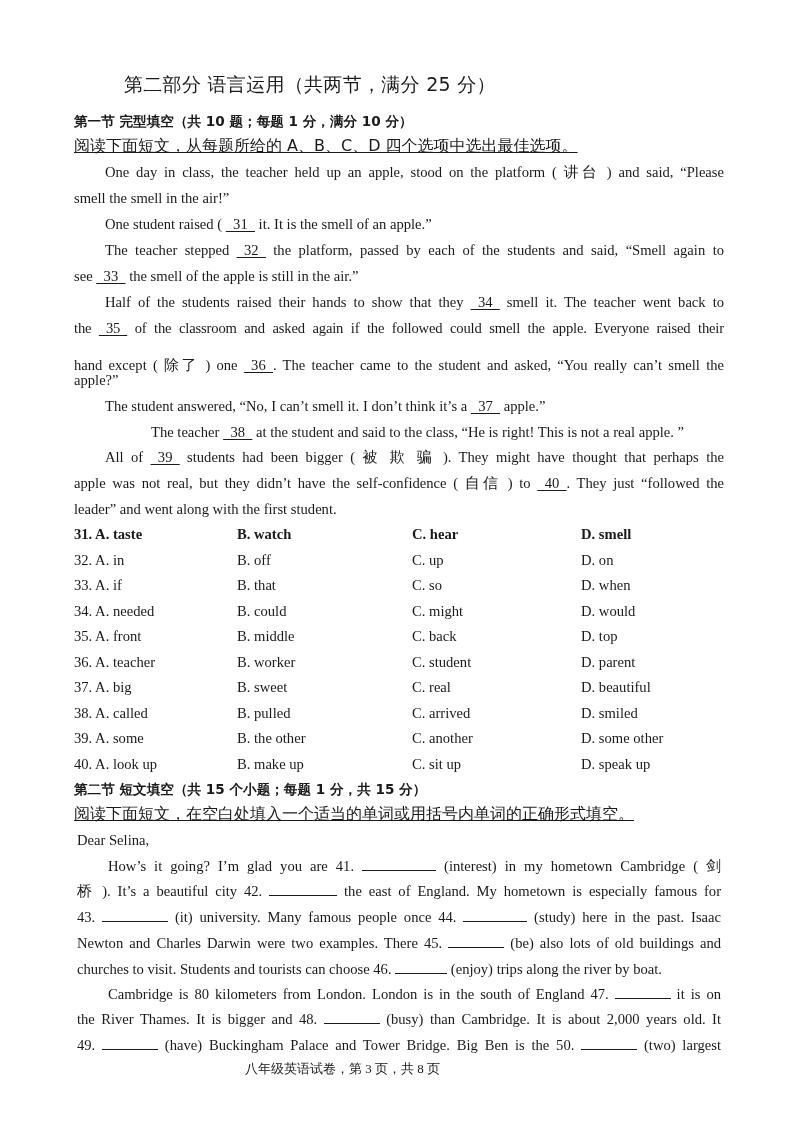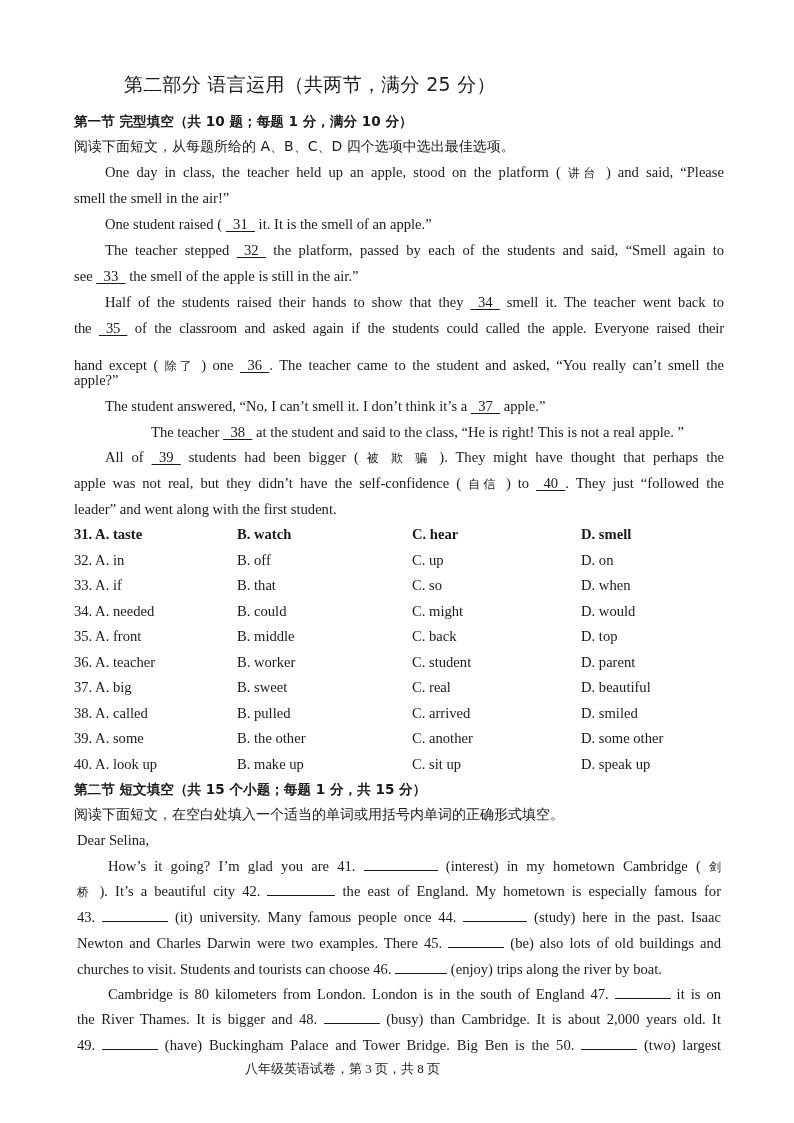--- a/index.html
+++ b/index.html
@@ -38,25 +38,26 @@
     white-space: nowrap;
     line-height: 18px;
   }
   .section-head {
     font-family: "DejaVu Sans", "Liberation Sans", sans-serif;
     font-weight: bold;
     font-size: 13.6px;
   }
   .instr {
     font-family: "DejaVu Sans", "Liberation Sans", sans-serif;
-    font-size: 14px;
+    font-size: 16px;
+    text-decoration: underline;
   }
   .cjk {
     font-family: "DejaVu Sans", "Liberation Sans", sans-serif;
-    font-size: 12px;
+    font-size: 15px;
   }
   .just {
     width: 650px;
     text-align: justify;
     text-align-last: justify;
   }
   .indent { left: 31px; }
   .blank {
     display: inline-block;
     text-decoration: underline;
@@ -119,21 +120,21 @@
     <span>The teacher stepped </span><span class="blank">  32  </span><span> the platform, passed by each of the students and said, “Smell again to</span>
   </div>
   <div class="line" style="top:267px;">
     <span>see </span><span class="blank">  33  </span><span> the smell of the apple is still in the air.”</span>
   </div>
 
   <div class="line just indent" style="top:293px; width:619px;">
     <span>Half of the students raised their hands to show that they </span><span class="blank">  34  </span><span> smell it. The teacher went back to</span>
   </div>
   <div class="line just" style="top:319px; letter-spacing:-0.15px;">
-    <span>the </span><span class="blank">  35  </span><span> of the classroom and asked again if the students could called the apple. Everyone raised their</span>
+    <span>the </span><span class="blank">  35  </span><span> of the classroom and asked again if the followed could smell the apple. Everyone raised their</span>
   </div>
   <div class="line just" style="top:356px;">
     <span>hand except ( </span><span class="cjk">除了</span><span> ) one </span><span class="blank">  36  </span><span>. The teacher came to the student and asked, “You really can’t smell the</span>
   </div>
   <div class="line" style="top:371px;">apple?”</div>
 
   <div class="line indent" style="top:397px;">
     <span>The student answered, “No, I can’t smell it. I don’t think it’s a </span><span class="blank">  37  </span><span> apple.”</span>
   </div>
 

